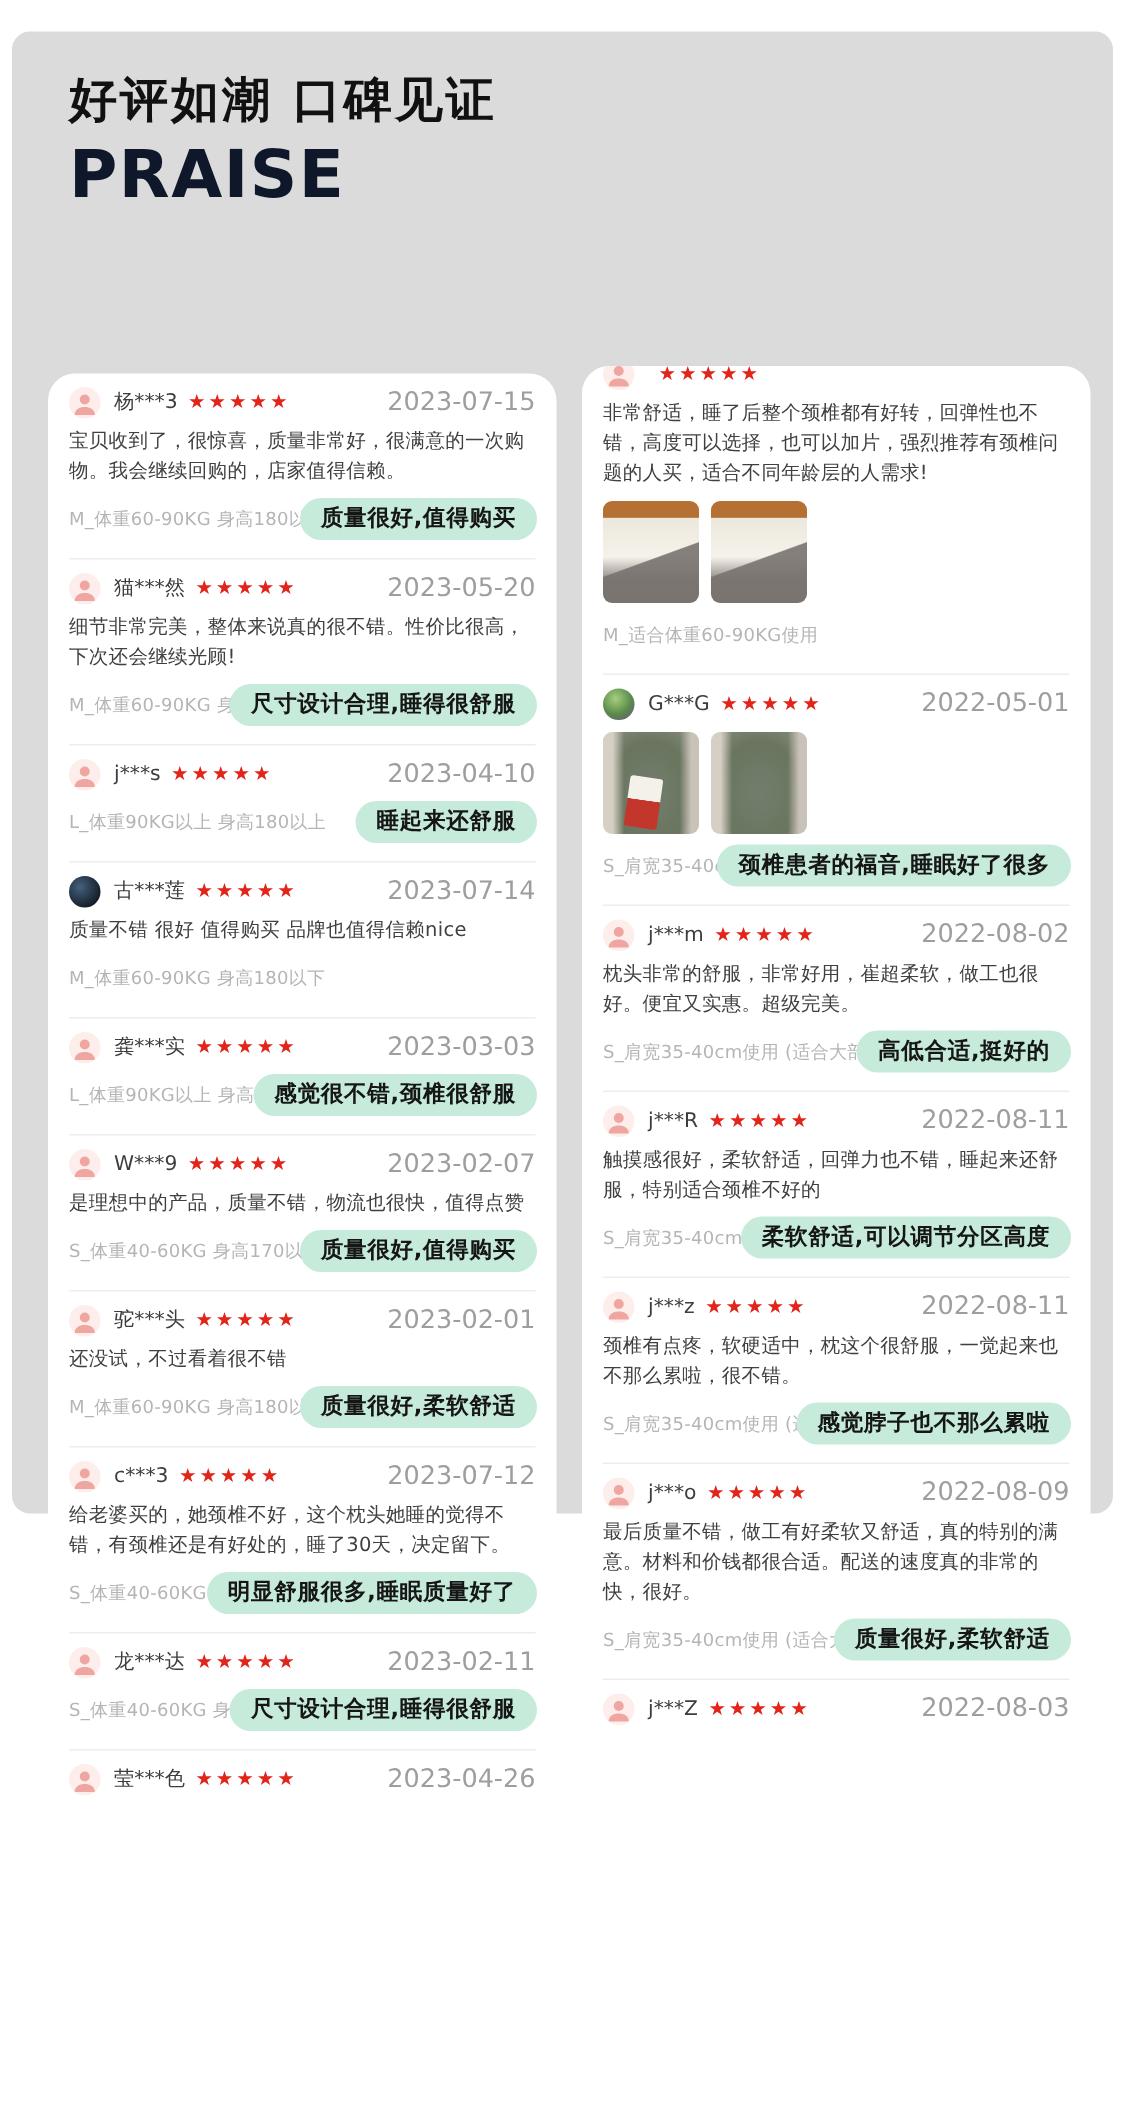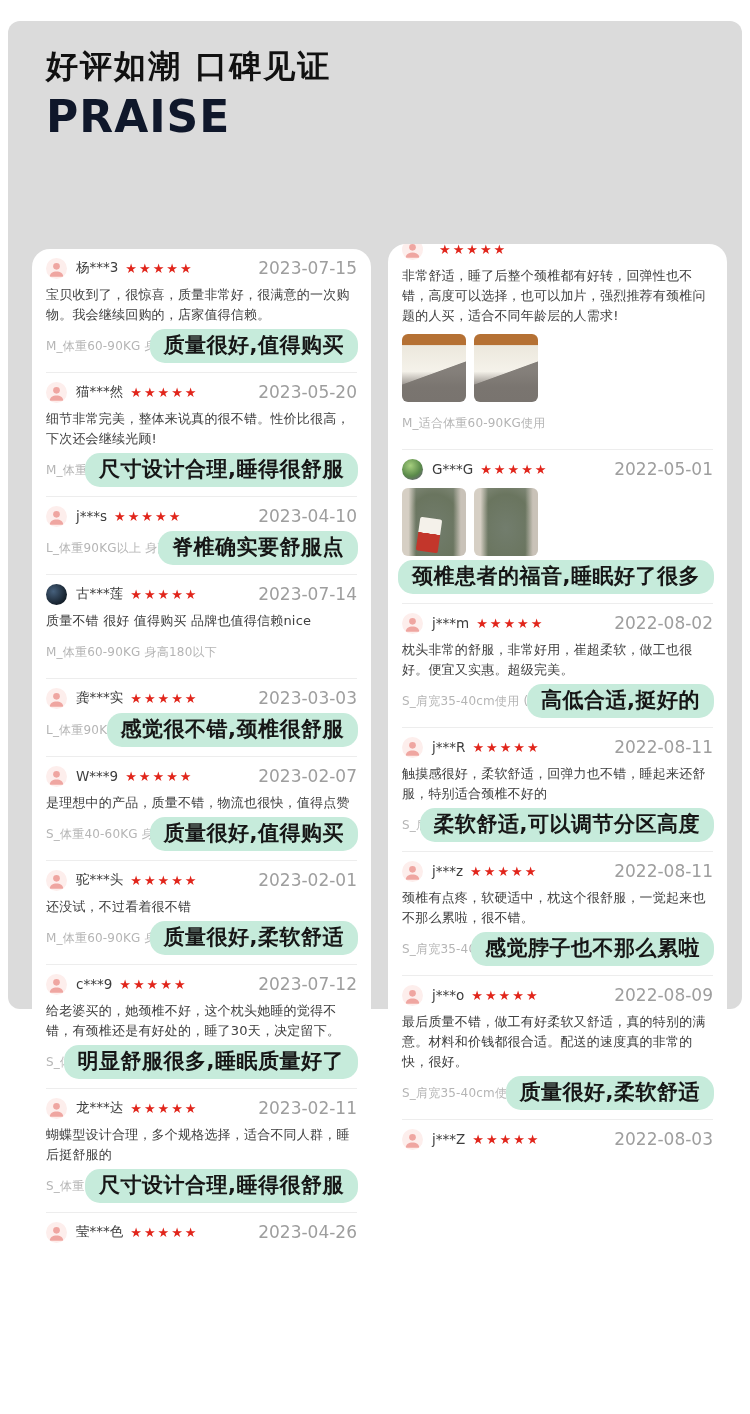--- a/index.html
+++ b/index.html
@@ -108,21 +108,21 @@
   .size-spec {
     font-size:12px; color:#b5b5b5;
     white-space:nowrap; overflow:hidden;
     flex:1; letter-spacing:0.2px;
   }
   .highlight-tag {
     position:absolute; right:-1px; top:50%;
     transform:translateY(-50%);
     background:#c6ebdb;
     color:#161616;
-    font-size:21px; font-weight:700;
+    font-size:15px; font-weight:700;
     line-height:1;
     padding:6px 14px 7px 14px;
     border-radius:15px;
     white-space:nowrap;
     letter-spacing:0.5px;
   }
 </style>
 </head>
 <body>
 
@@ -178,21 +178,21 @@
           <path d="M3.5 21c0-4.4 4-6.6 8.5-6.6s8.5 2.2 8.5 6.6z" fill="#efa6a1"></path>
         </svg>
       </span>
       <span class="username">j***s</span>
       <span class="stars">★★★★★</span>
       <span class="review-date">2023-04-10</span>
     </div>
 
     <div class="spec-row">
       <span class="size-spec">L_体重90KG以上 身高180以上</span>
-      <span class="highlight-tag">脊椎确实要舒服点</span>
+      <span class="highlight-tag">睡起来还舒服</span>
     </div>
   </div>
         <div class="review">
     <div class="review-header">
       <span class="avatar avatar--dark"></span>
       <span class="username">古***莲</span>
       <span class="stars">★★★★★</span>
       <span class="review-date">2023-07-14</span>
     </div>
     <div class="review-text">质量不错 很好 值得购买 品牌也值得信赖nice</div>
@@ -258,21 +258,21 @@
     </div>
   </div>
         <div class="review">
     <div class="review-header">
       <span class="avatar">
         <svg viewBox="0 0 24 24">
           <circle cx="12" cy="8" r="4.2" fill="#efa6a1"></circle>
           <path d="M3.5 21c0-4.4 4-6.6 8.5-6.6s8.5 2.2 8.5 6.6z" fill="#efa6a1"></path>
         </svg>
       </span>
-      <span class="username">c***9</span>
+      <span class="username">c***3</span>
       <span class="stars">★★★★★</span>
       <span class="review-date">2023-07-12</span>
     </div>
     <div class="review-text">给老婆买的，她颈椎不好，这个枕头她睡的觉得不错，有颈椎还是有好处的，睡了30天，决定留下。</div>
 
     <div class="spec-row">
       <span class="size-spec">S_体重40-60KG 身高170以下</span>
       <span class="highlight-tag">明显舒服很多,睡眠质量好了</span>
     </div>
   </div>
@@ -281,21 +281,20 @@
       <span class="avatar">
         <svg viewBox="0 0 24 24">
           <circle cx="12" cy="8" r="4.2" fill="#efa6a1"></circle>
           <path d="M3.5 21c0-4.4 4-6.6 8.5-6.6s8.5 2.2 8.5 6.6z" fill="#efa6a1"></path>
         </svg>
       </span>
       <span class="username">龙***达</span>
       <span class="stars">★★★★★</span>
       <span class="review-date">2023-02-11</span>
     </div>
-    <div class="review-text">蝴蝶型设计合理，多个规格选择，适合不同人群，睡后挺舒服的</div>
 
     <div class="spec-row">
       <span class="size-spec">S_体重40-60KG 身高170以下</span>
       <span class="highlight-tag">尺寸设计合理,睡得很舒服</span>
     </div>
   </div>
         <div class="review">
     <div class="review-header">
       <span class="avatar">
         <svg viewBox="0 0 24 24">

